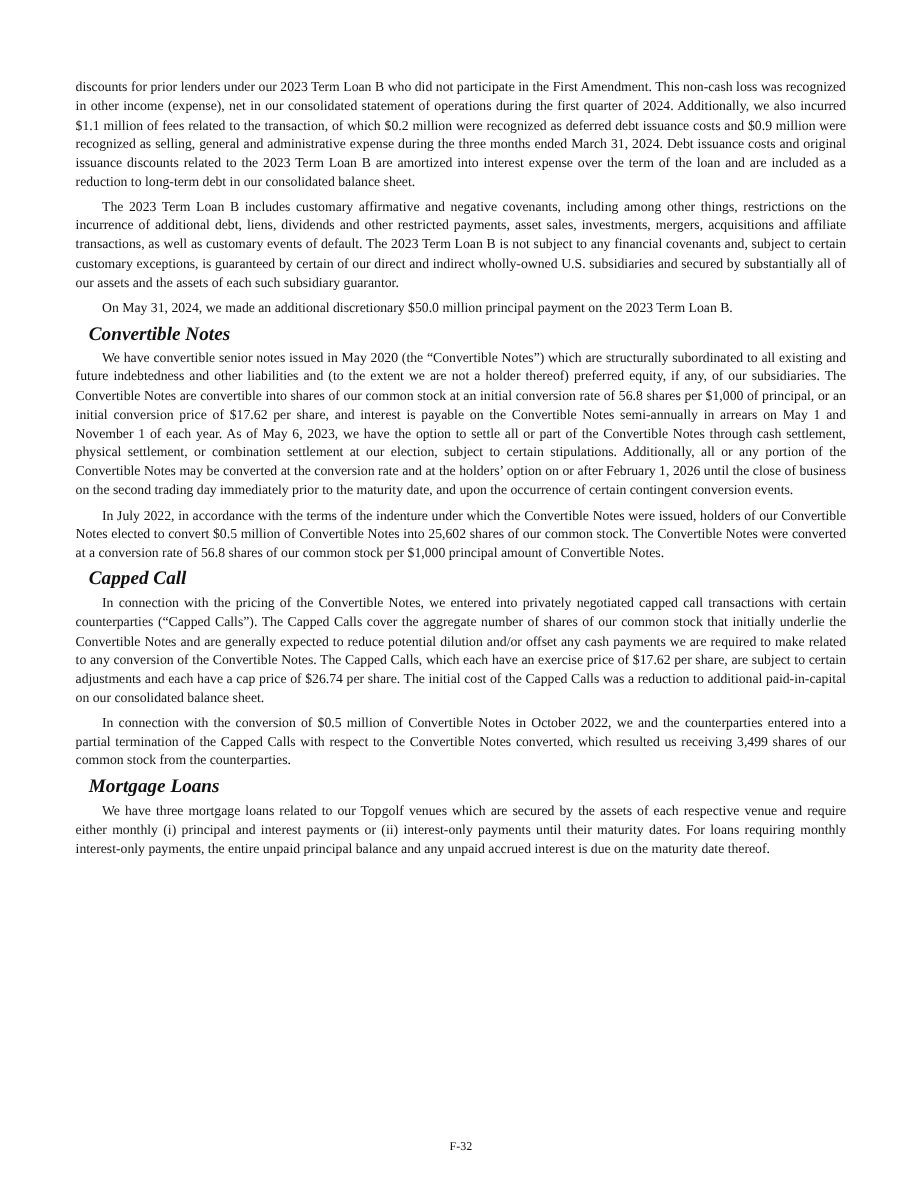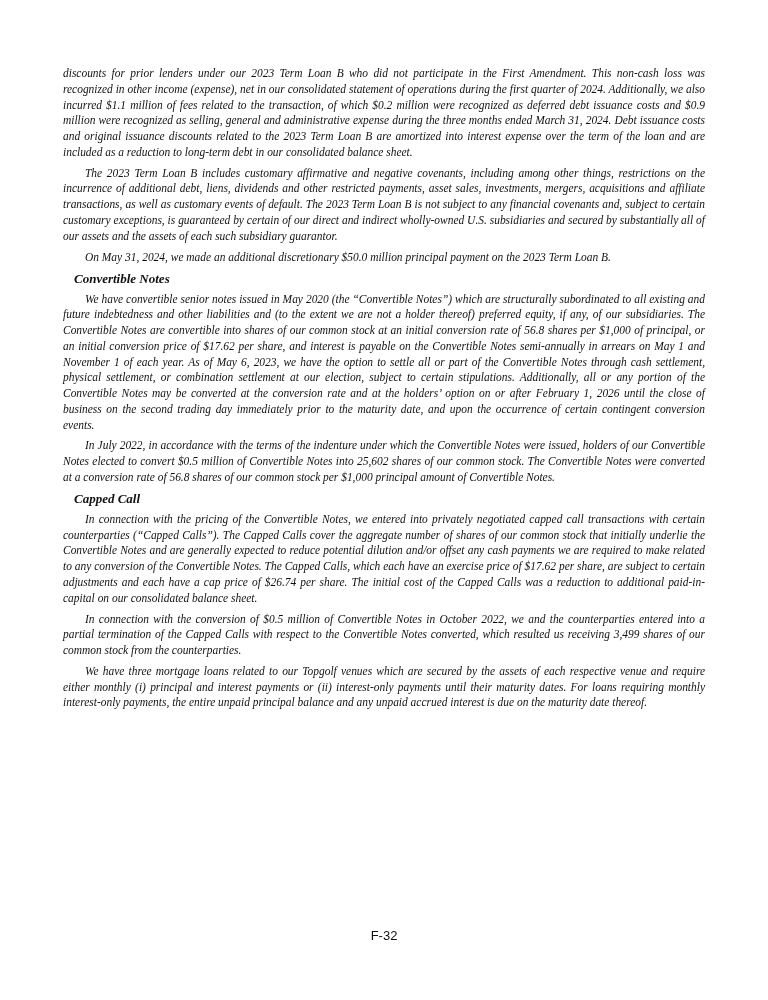--- a/index.html
+++ b/index.html
@@ -7,49 +7,50 @@
   .page {
     position: absolute;
     left: 63px;
     top: 66px;
     width: 642px;
     font-family: "Liberation Serif", serif;
     font-size: 11.45px;
     line-height: 15.75px;
     color: #111111;
   }
-  p { margin: 0 0 5.2px 0; text-align: justify; font-style: italic; }
+  p { margin: 0 0 5.2px 0; text-align: justify; }
   p.indent { text-indent: 22px; }
   h3 {
     margin: 0 0 5.2px 0;
     padding-left: 11px;
-    font-size: 13px;
+    font-size: 16px;
     font-weight: bold;
     font-style: italic;
     line-height: 15.75px;
   }
   .footer {
     position: absolute;
     left: 0; width: 768px;
-    top: 928px;
+    top: 950px;
     text-align: center;
-    font-family: Liberation Sans, sans-serif;
-    font-size: 13px;
+    font-family: Liberation Serif, serif;
+    font-size: 10px;
     color: #111111;
   }
 </style>
 </head>
 <body>
 
 <div class="page">
   <p>discounts for prior lenders under our 2023 Term Loan B who did not participate in the First Amendment. This non-cash loss was recognized in other income (expense), net in our consolidated statement of operations during the first quarter of 2024. Additionally, we also incurred $1.1 million of fees related to the transaction, of which $0.2 million were recognized as deferred debt issuance costs and $0.9 million were recognized as selling, general and administrative expense during the three months ended March 31, 2024. Debt issuance costs and original issuance discounts related to the 2023 Term Loan B are amortized into interest expense over the term of the loan and are included as a reduction to long-term debt in our consolidated balance sheet.</p>
   <p class="indent">The 2023 Term Loan B includes customary affirmative and negative covenants, including among other things, restrictions on the incurrence of additional debt, liens, dividends and other restricted payments, asset sales, investments, mergers, acquisitions and affiliate transactions, as well as customary events of default. The 2023 Term Loan B is not subject to any financial covenants and, subject to certain customary exceptions, is guaranteed by certain of our direct and indirect wholly-owned U.S. subsidiaries and secured by substantially all of our assets and the assets of each such subsidiary guarantor.</p>
   <p class="indent">On May 31, 2024, we made an additional discretionary $50.0 million principal payment on the 2023 Term Loan B.</p>
   <h3>Convertible Notes</h3>
   <p class="indent">We have convertible senior notes issued in May 2020 (the “Convertible Notes”) which are structurally subordinated to all existing and future indebtedness and other liabilities and (to the extent we are not a holder thereof) preferred equity, if any, of our subsidiaries. The Convertible Notes are convertible into shares of our common stock at an initial conversion rate of 56.8 shares per $1,000 of principal, or an initial conversion price of $17.62 per share, and interest is payable on the Convertible Notes semi-annually in arrears on May 1 and November 1 of each year. As of May 6, 2023, we have the option to settle all or part of the Convertible Notes through cash settlement, physical settlement, or combination settlement at our election, subject to certain stipulations. Additionally, all or any portion of the Convertible Notes may be converted at the conversion rate and at the holders’ option on or after February 1, 2026 until the close of business on the second trading day immediately prior to the maturity date, and upon the occurrence of certain contingent conversion events.</p>
   <p class="indent">In July 2022, in accordance with the terms of the indenture under which the Convertible Notes were issued, holders of our Convertible Notes elected to convert $0.5 million of Convertible Notes into 25,602 shares of our common stock. The Convertible Notes were converted at a conversion rate of 56.8 shares of our common stock per $1,000 principal amount of Convertible Notes.</p>
   <h3>Capped Call</h3>
   <p class="indent">In connection with the pricing of the Convertible Notes, we entered into privately negotiated capped call transactions with certain counterparties (“Capped Calls”). The Capped Calls cover the aggregate number of shares of our common stock that initially underlie the Convertible Notes and are generally expected to reduce potential dilution and/or offset any cash payments we are required to make related to any conversion of the Convertible Notes. The Capped Calls, which each have an exercise price of $17.62 per share, are subject to certain adjustments and each have a cap price of $26.74 per share. The initial cost of the Capped Calls was a reduction to additional paid-in-capital on our consolidated balance sheet.</p>
   <p class="indent">In connection with the conversion of $0.5 million of Convertible Notes in October 2022, we and the counterparties entered into a partial termination of the Capped Calls with respect to the Convertible Notes converted, which resulted us receiving 3,499 shares of our common stock from the counterparties.</p>
+  <h3>Mortgage Loans</h3>
   <p class="indent">We have three mortgage loans related to our Topgolf venues which are secured by the assets of each respective venue and require either monthly (i) principal and interest payments or (ii) interest-only payments until their maturity dates. For loans requiring monthly interest-only payments, the entire unpaid principal balance and any unpaid accrued interest is due on the maturity date thereof.</p>
 </div>
 
 <div class="footer">F-32</div>
 
 </body></html>

